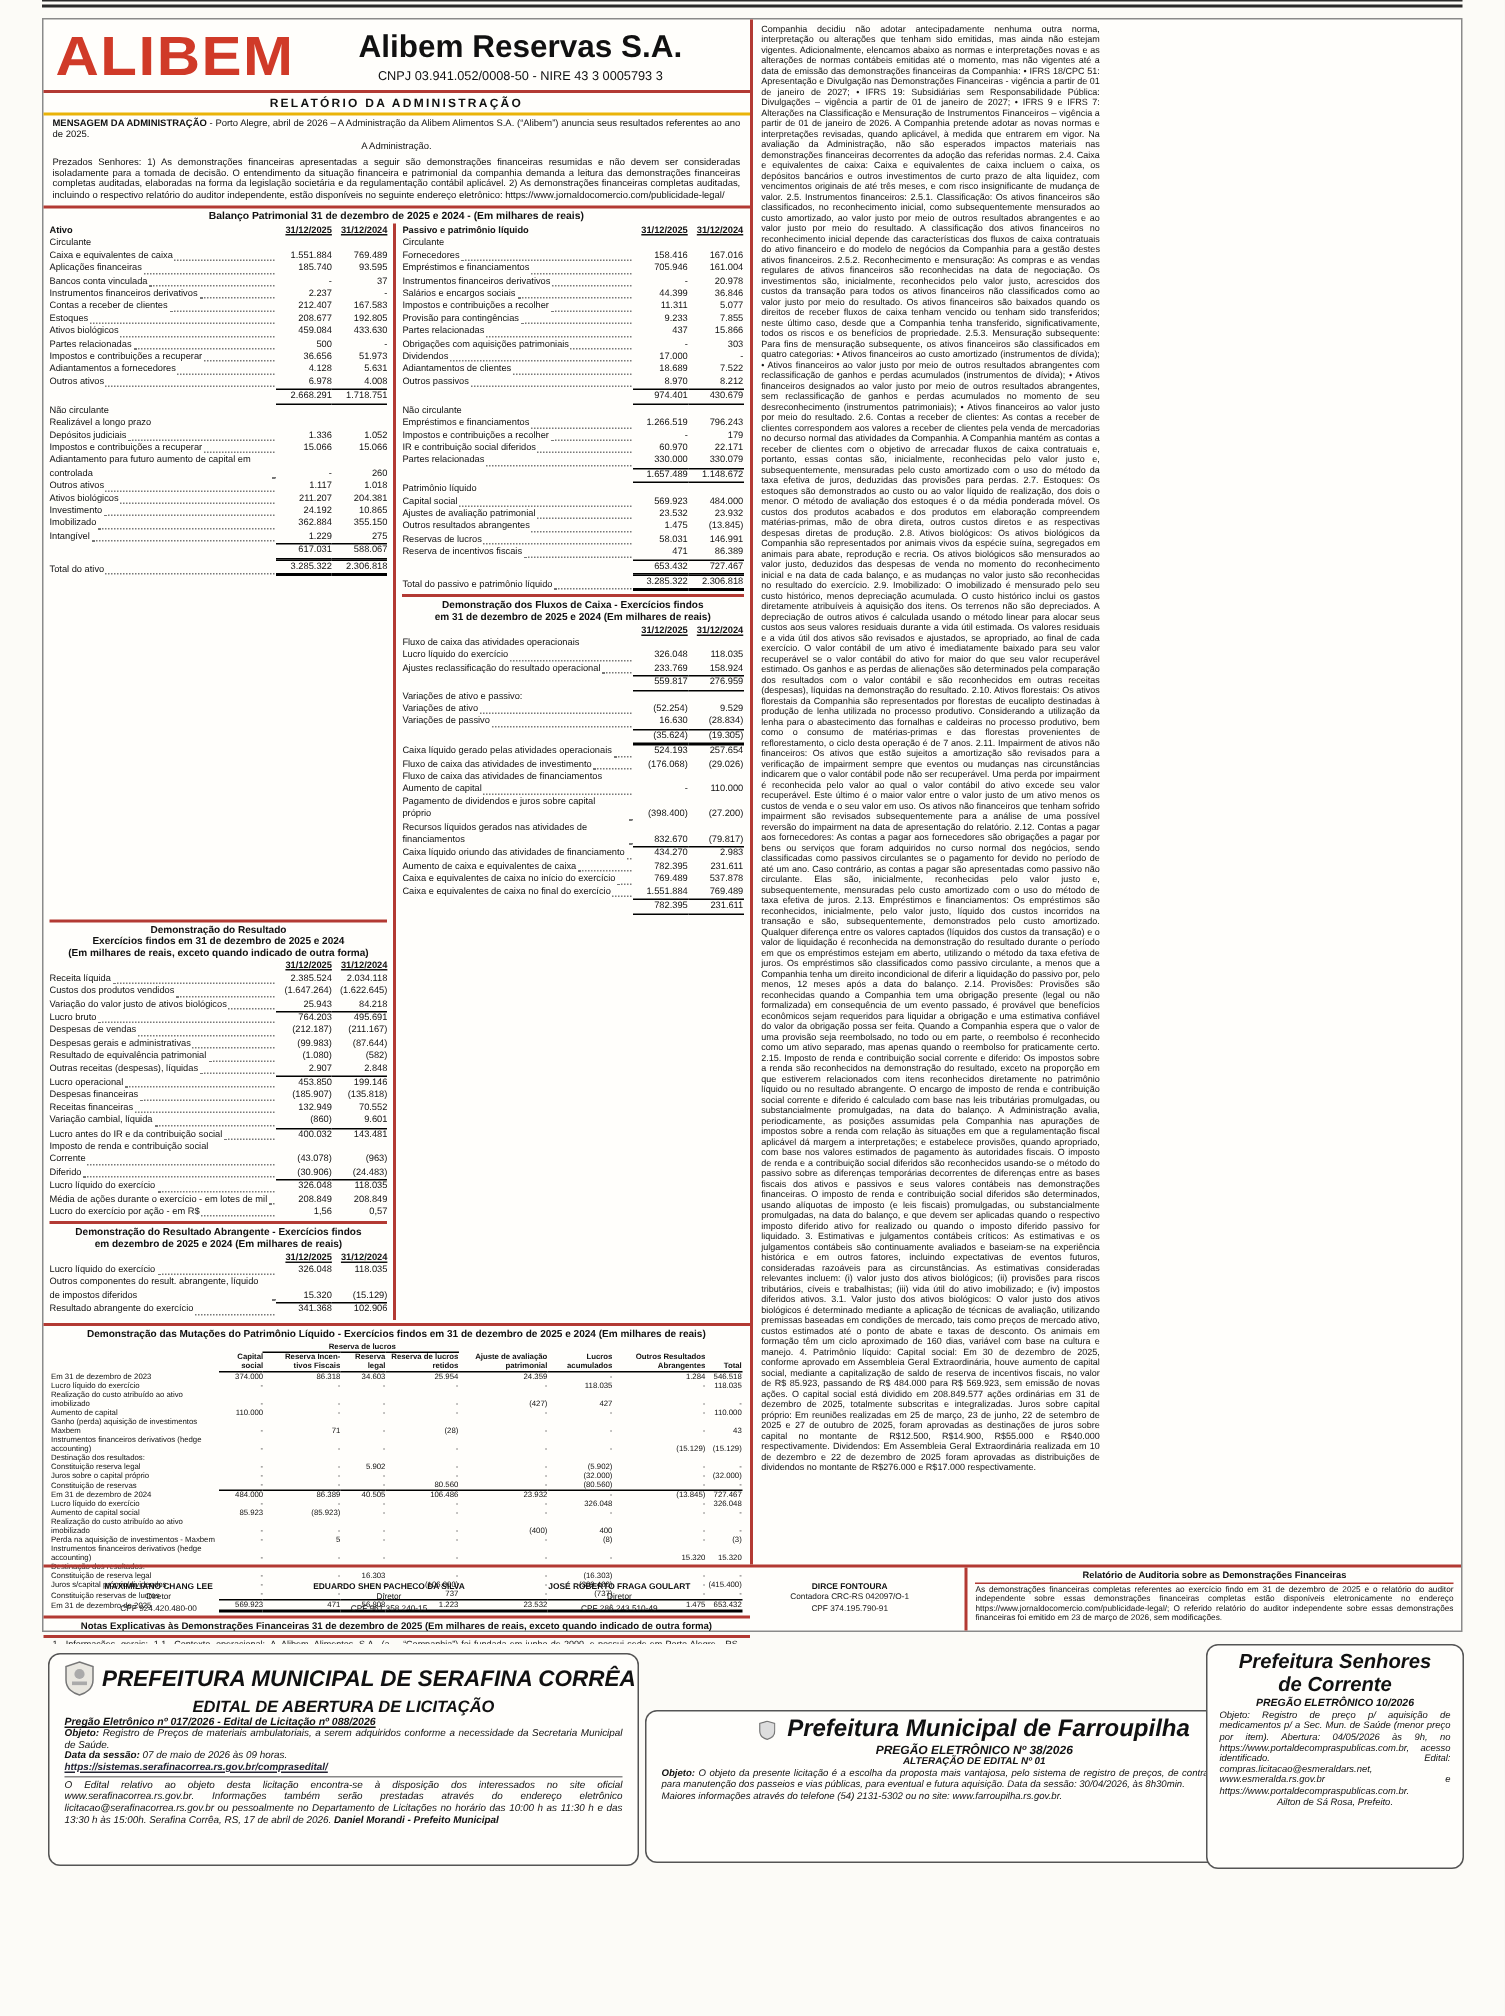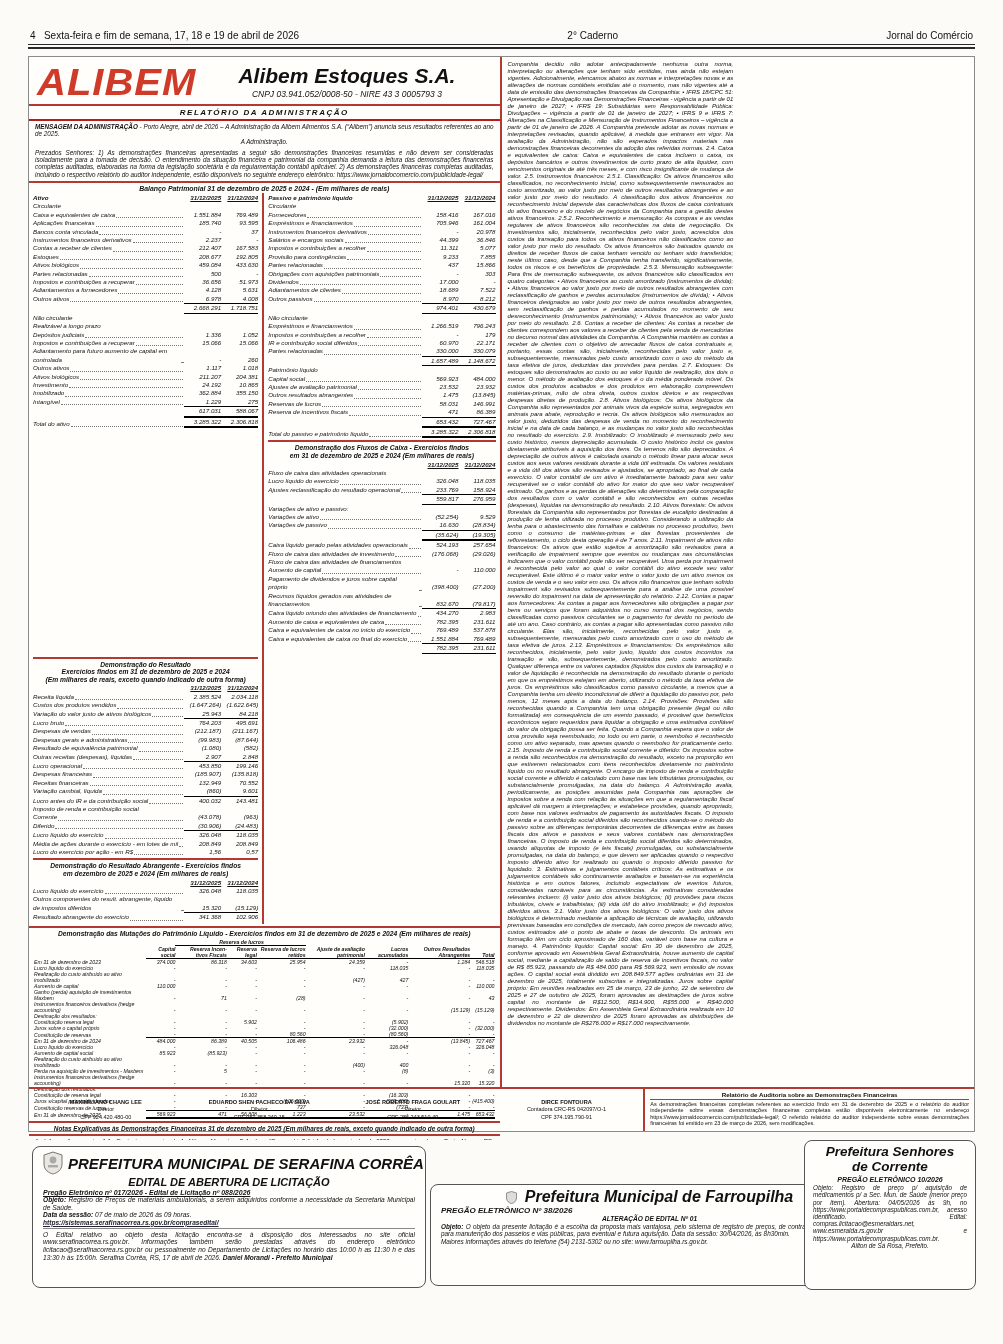--- a/index.html
+++ b/index.html
@@ -4,29 +4,29 @@
 <style>
   html,body{margin:0;padding:0;}
   body{width:1003px;height:1344px;background:#f3f2ee;font-family:"Liberation Sans",sans-serif;color:#111;position:relative;overflow:hidden;}
   .page{width:1003px;height:1344px;background:#fcfbf7;position:relative;}
   
   .ph{display:flex;justify-content:space-between;align-items:flex-end;padding:30px 30px 3px;font-size:10px;}
   .rule-a{margin:0 28px;border-top:1px solid #2a2a2a;}
   .rule-b{margin:2px 28px 0;border-top:2px solid #2a2a2a;}
   
   .abox{margin:7px 28px 0;height:1076px;border:1px solid #8a8a8a;background:#fffefb;display:flex;flex-direction:column;box-sizing:border-box;}
-  .agrid{flex:1;display:flex;min-height:0;font-style:italic;}
+  .agrid{flex:1;display:flex;min-height:0;}
   .lhalf{width:50%;border-right:2px solid #b33a33;display:flex;flex-direction:column;min-width:0;box-sizing:border-box;}
   .rhalf{width:50%;padding:4px 6px;font-size:6px;line-height:7px;text-align:justify;column-count:2;column-gap:9px;column-rule:1px solid #b33a33;column-fill:auto;overflow:hidden;box-sizing:border-box;}
   .logo-row{display:flex;align-items:center;gap:6px;padding:5px 8px 2px;}
   .logo{font-size:40px;font-weight:bold;color:#d03a28;letter-spacing:1px;line-height:1;transform:scaleY(.92);}
   .co{flex:1;text-align:center;}
   .co-name{font-size:21px;font-weight:bold;line-height:1.05;}
   .co-cnpj{font-size:8.5px;margin-top:1px;}
-  .sbar{border-top:2px solid #b33a33;border-bottom:2px solid #b91c1c;text-align:center;font-weight:bold;font-size:8px;padding:2px 0;letter-spacing:1.5px;}
+  .sbar{border-top:2px solid #b33a33;border-bottom:2px solid #eab308;text-align:center;font-weight:bold;font-size:8px;padding:2px 0;letter-spacing:1.5px;}
   .msg{font-size:6.3px;line-height:7.4px;padding:2px 6px 0;text-align:justify;}
   .msg b{font-weight:bold;}
   .msg-sign{text-align:center;font-size:6.3px;padding:0 0 2px;}
   .av{font-size:6.3px;line-height:7.3px;padding:2px 6px 3px;text-align:justify;}
   .bp-title{border-top:2px solid #b33a33;text-align:center;font-weight:bold;font-size:6.9px;padding:2px 0 1px;}
   .fin2{display:flex;min-width:0;}
   .fcol{width:50%;padding:1px 4px 2px;min-width:0;box-sizing:border-box;}
   .fcol-l{border-right:2px solid #b33a33;}
   .frow{display:flex;align-items:flex-end;font-size:6.2px;line-height:8.4px;}
   .frow .lbl{max-width:72%;}
@@ -65,51 +65,46 @@
   .ser-head{display:flex;align-items:center;gap:5px;}
   .ser-title{font-size:15px;font-weight:bold;flex:1;text-align:center;white-space:nowrap;}
   .ser-sub{font-size:11px;font-weight:bold;text-align:center;margin:1px 0;}
   .ser-ed{font-size:7px;font-weight:bold;text-decoration:underline;}
   .ser-b{font-size:6.6px;line-height:7.6px;text-align:justify;}
   .ser-link{font-size:6.6px;font-weight:bold;text-decoration:underline;color:#223;}
   .ser-hr{border-top:1px solid #888;margin:2px 0;}
   .ad-far{left:402px;top:52px;width:439px;height:102px;padding:3px 10px;}
   .far-head{display:flex;align-items:center;justify-content:center;gap:8px;}
   .far-title{font-size:16px;font-weight:bold;}
-  .far-p1{font-size:8px;font-weight:bold;}
+  .far-p1{font-size:8px;font-weight:bold;text-align:center;}
   .far-p2{font-size:6.6px;font-weight:bold;text-align:center;margin-bottom:1px;}
   .far-b{font-size:6.4px;line-height:7.3px;text-align:justify;}
   .ad-esm{left:776px;top:8px;width:172px;height:150px;padding:4px 8px;}
   .esm-title{font-size:13.5px;font-weight:bold;text-align:center;line-height:1.08;}
   .esm-p{font-size:7px;font-weight:bold;text-align:center;margin:2px 0 1px;}
   .esm-b{font-size:6.3px;line-height:7.2px;text-align:justify;}
   .esm-s{text-align:center;font-size:6.3px;}
   .crest{flex:none;}
 </style>
 </head>
 <body>
 
 <div class="page">
 
-  <div class="ph">
-    <span><span>4</span>&nbsp;&nbsp;&nbsp;<span>Sexta-feira e fim de semana, 17, 18 e 19 de abril de 2026</span></span>
-    <span>2° Caderno</span>
-    <span>Jornal do Comércio</span>
-  </div>
   <div class="rule-a"></div>
   <div class="rule-b"></div>
 
   <div class="abox">
     <div class="agrid">
       <div class="lhalf">
 
         <div class="logo-row">
           <div class="logo">ALIBEM</div>
           <div class="co">
-            <div class="co-name">Alibem Estoques S.A.</div>
+            <div class="co-name">Alibem Reservas S.A.</div>
             <div class="co-cnpj">CNPJ 03.941.052/0008-50 - NIRE 43 3 0005793 3</div>
           </div>
         </div>
 
         <div class="sbar">RELATÓRIO DA ADMINISTRAÇÃO</div>
         <div class="msg"><b>MENSAGEM DA ADMINISTRAÇÃO</b><span> - Porto Alegre, abril de 2026 – A Administração da Alibem Alimentos S.A. (“Alibem”) anuncia seus resultados referentes ao ano de 2025.</span></div>
         <div class="msg-sign">A Administração.</div>
 
         <div class="av">Prezados Senhores: 1) As demonstrações financeiras apresentadas a seguir são demonstrações financeiras resumidas e não devem ser consideradas isoladamente para a tomada de decisão. O entendimento da situação financeira e patrimonial da companhia demanda a leitura das demonstrações financeiras completas auditadas, elaboradas na forma da legislação societária e da regulamentação contábil aplicável. 2) As demonstrações financeiras completas auditadas, incluindo o respectivo relatório do auditor independente, estão disponíveis no seguinte endereço eletrônico: https://www.jornaldocomercio.com/publicidade-legal/</div>
 

